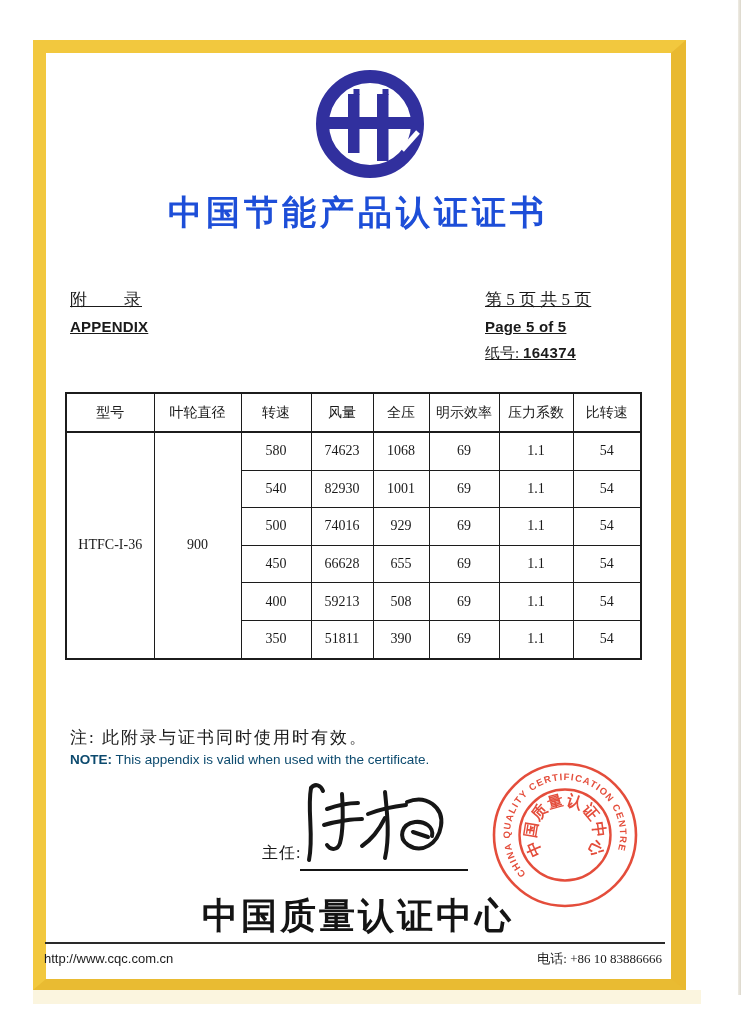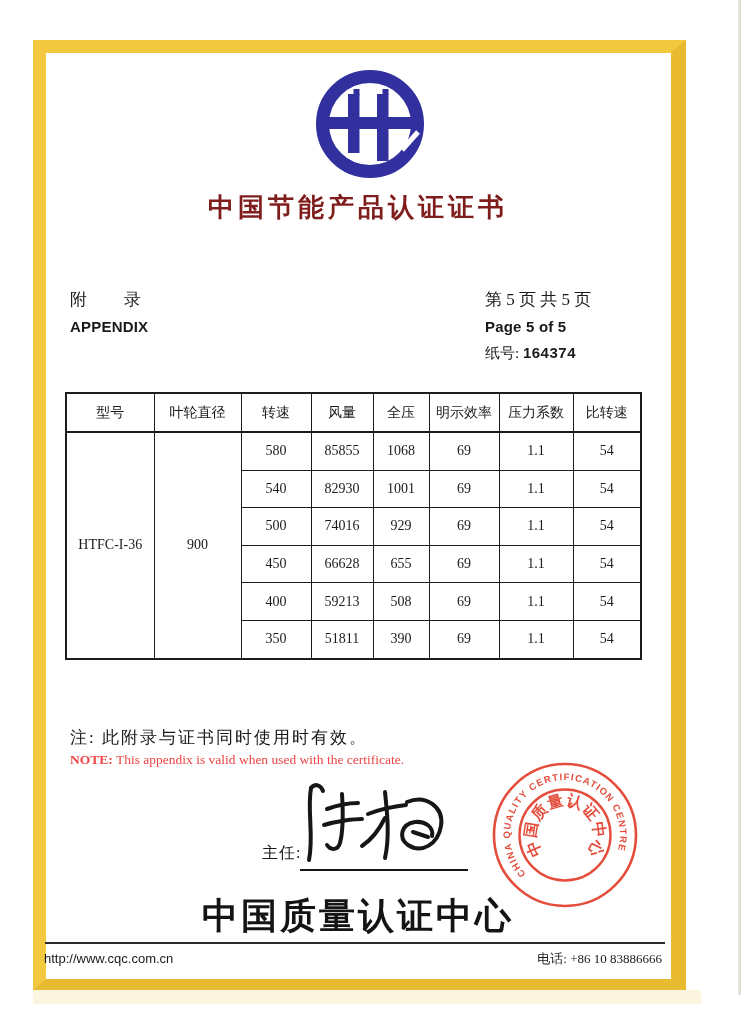--- a/index.html
+++ b/index.html
@@ -7,42 +7,42 @@
         font-family:"Liberation Sans",sans-serif;color:#1a1a1a;}
   .frame{position:absolute;left:33px;top:40px;width:653px;height:950px;box-sizing:border-box;
          border-style:solid;border-width:13px 15px 11px 13px;
          border-color:#f2c83e #e9b930 #e9bb32 #f2c83e;}
   .page-edge{position:absolute;left:738px;top:0;width:3px;height:995px;
              background:linear-gradient(to right,#efece4,#dcd8cc);}
   .below-strip{position:absolute;left:33px;top:990px;width:668px;height:14px;background:#fbf5df;}
 
   .logo-wrap{position:absolute;left:312px;top:66px;width:116px;height:116px;}
   .title{position:absolute;left:46px;top:190px;width:624px;text-align:center;
-         font-size:26px;font-weight:bold;letter-spacing:4px;color:#7f1d1d;}
-
-  .hdr{position:absolute;top:287px;line-height:26.5px;}
+         font-size:34px;font-weight:bold;letter-spacing:4px;color:#1d4ed8;}
+
+  .hdr{position:absolute;top:287px;line-height:26.5px;text-decoration:underline;}
   .hdr-left{left:70px;}
   .hdr-right{left:485px;}
   .cn-serif{font-family:"Liberation Serif","DejaVu Serif",serif;font-size:17px;}
   .appendix-cn{white-space:pre;letter-spacing:1px;}
   .en-bold{font-weight:bold;font-size:15px;letter-spacing:.2px;}
   .label-serif{font-family:"Liberation Serif","DejaVu Serif",serif;font-size:15px;}
   .val-bold{font-weight:bold;font-size:15px;letter-spacing:.5px;}
 
   table.spec{position:absolute;left:65px;top:392px;border-collapse:collapse;
              font-family:"Liberation Serif","DejaVu Serif",serif;}
   table.spec th,table.spec td{border:1px solid #1c1c1c;text-align:center;
              font-weight:normal;font-size:14px;padding:7px 2px;}
   table.spec{border:2px solid #1c1c1c;}
   table.spec th{height:23px;border-bottom-width:2px;}
   table.spec td{height:22.6px;}
 
   .note-cn{position:absolute;left:70px;top:726px;
            font-family:"Liberation Serif","DejaVu Serif",serif;font-size:17px;letter-spacing:2px;}
-  .note-en{position:absolute;left:70px;top:752px;font-size:13.5px;color:#ef4444;font-family:Liberation Serif, serif;}
+  .note-en{position:absolute;left:70px;top:752px;font-size:13.5px;color:#0c4a6e;}
   .note-en b{font-size:13.5px;}
 
   .cqc-wrap{position:absolute;left:97px;top:786px;width:170px;height:106px;}
   .director{position:absolute;left:262px;top:843px;font-size:16px;
             font-family:"Liberation Serif","DejaVu Serif",serif;letter-spacing:1px;}
   .sig-wrap{position:absolute;left:297px;top:780px;width:172px;height:88px;}
   .sig-line{position:absolute;left:300px;top:869px;width:168px;border-top:2px solid #151515;}
 
   .stamp-wrap{position:absolute;left:489px;top:759px;width:152px;height:152px;opacity:.93;}
 
@@ -111,21 +111,21 @@
         <th>明示效率</th>
         <th>压力系数</th>
         <th>比转速</th>
       </tr>
     </thead>
     <tbody>
       <tr>
         <td rowspan="6">HTFC-I-36</td>
         <td rowspan="6">900</td>
         <td>580</td>
-        <td>85855</td>
+        <td>74623</td>
         <td>1068</td>
         <td>69</td>
         <td>1.1</td>
         <td>54</td>
       </tr>
       <tr>
         <td>540</td>
         <td>82930</td>
         <td>1001</td>
         <td>69</td>

